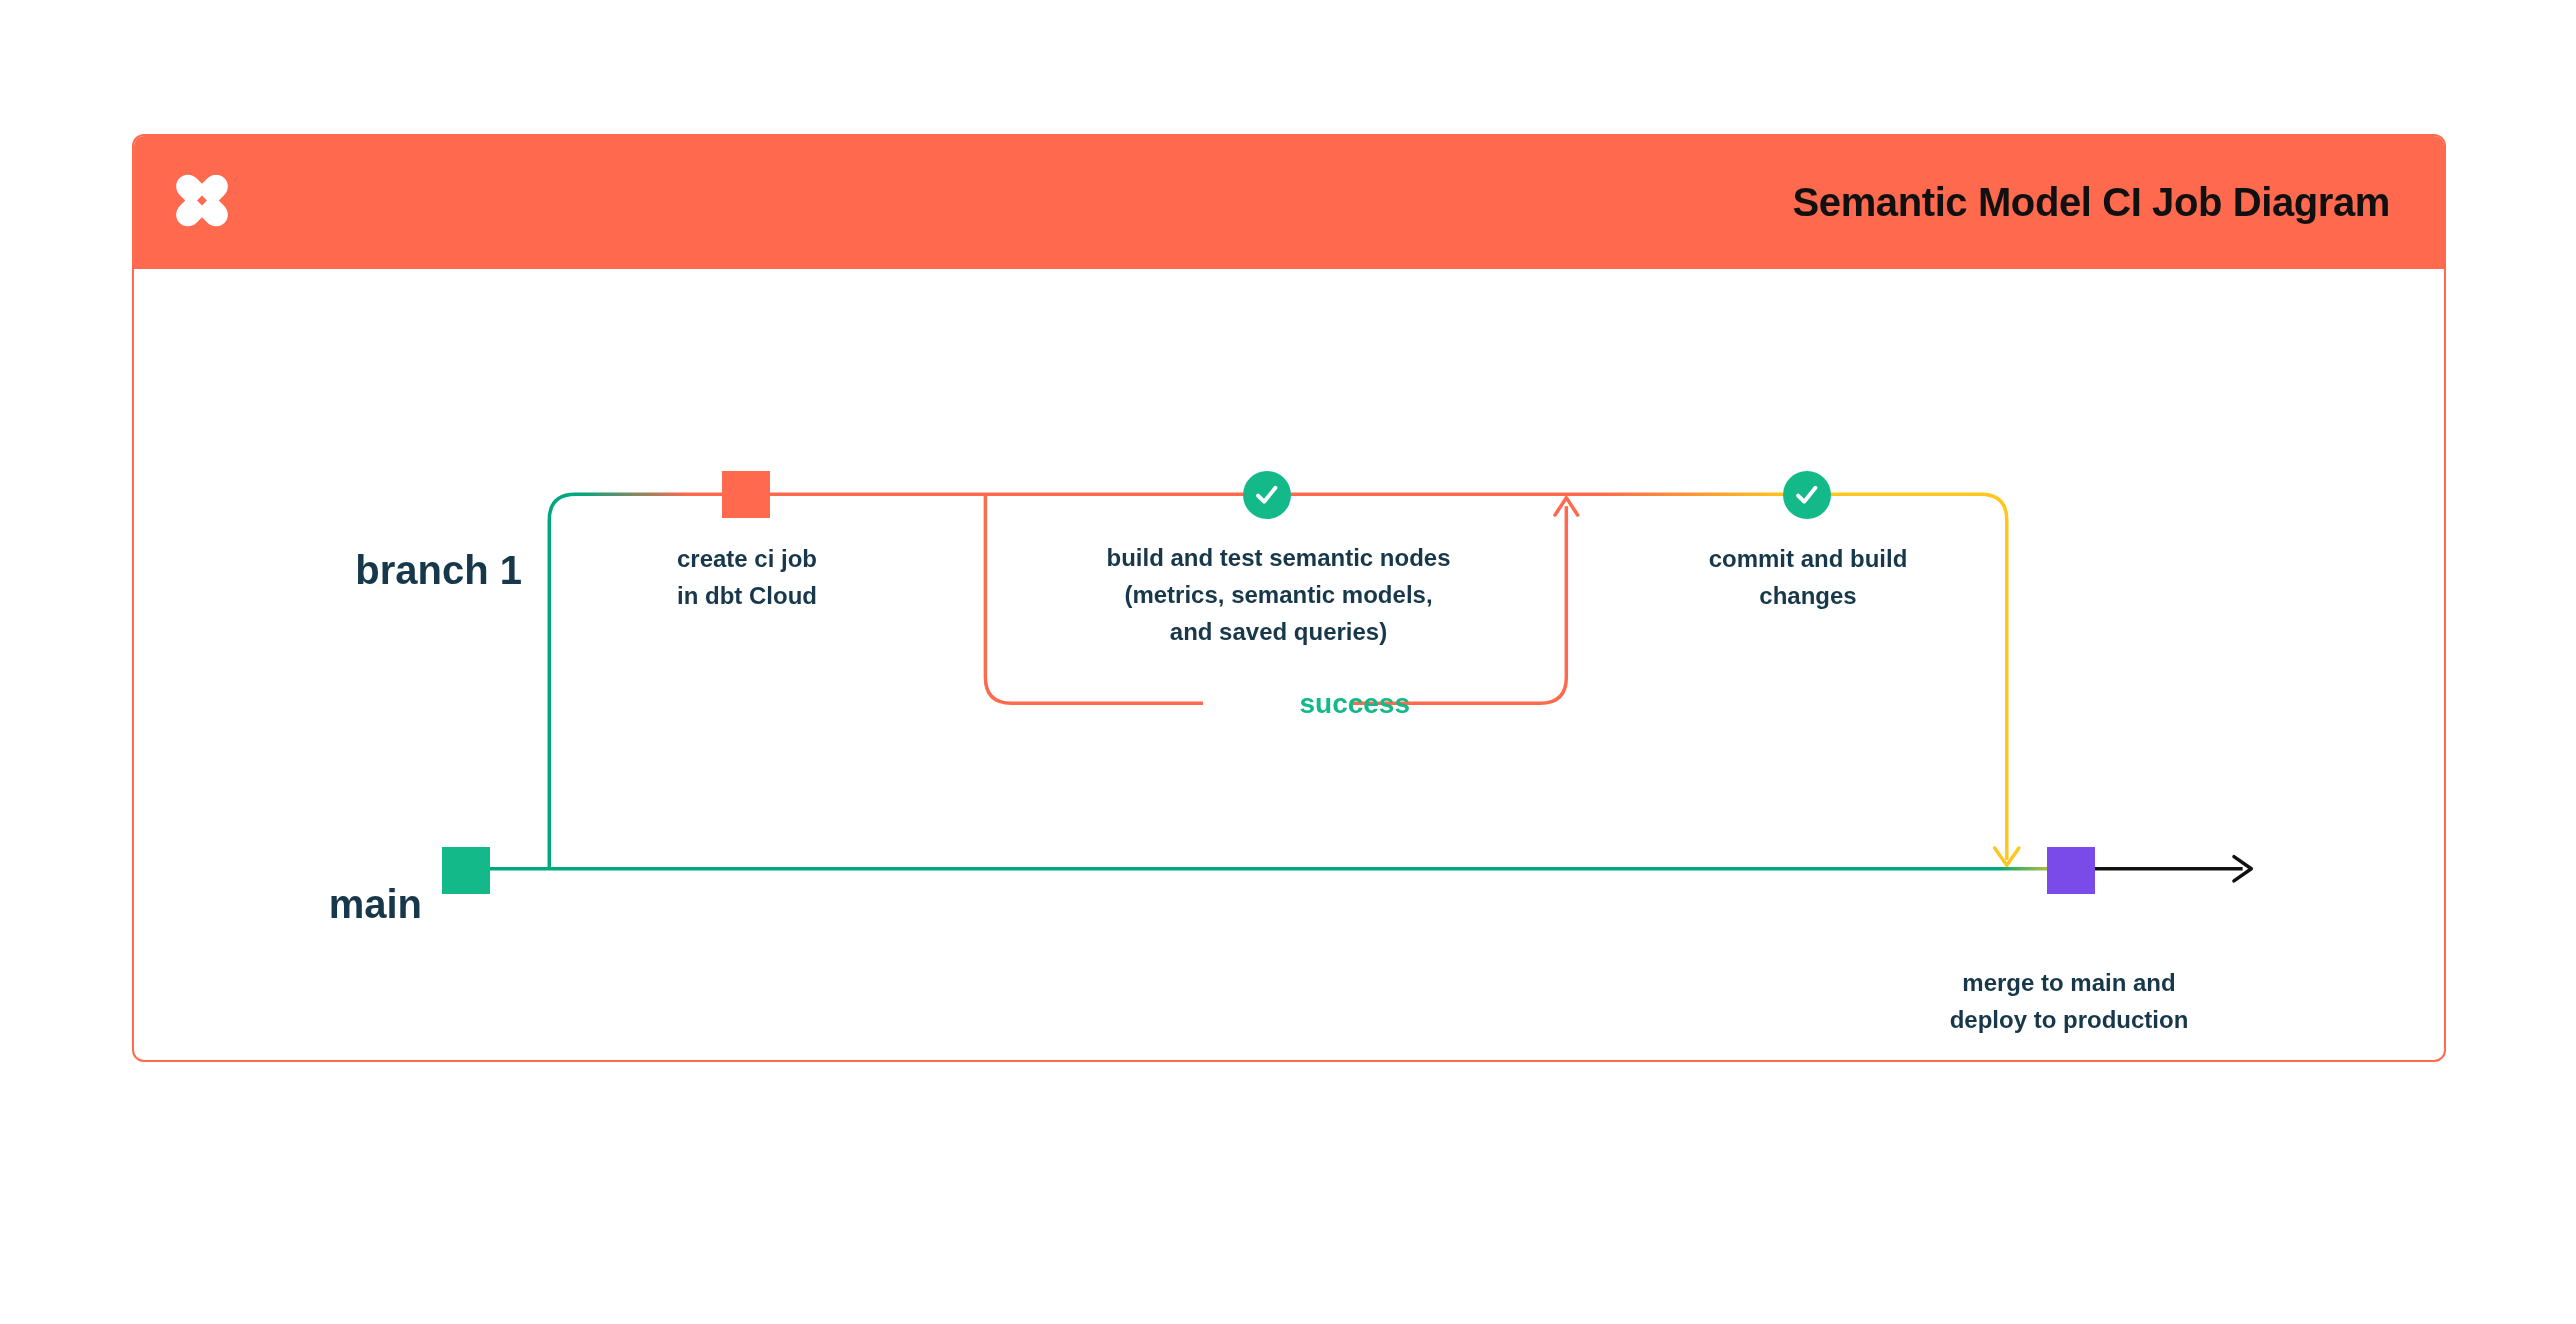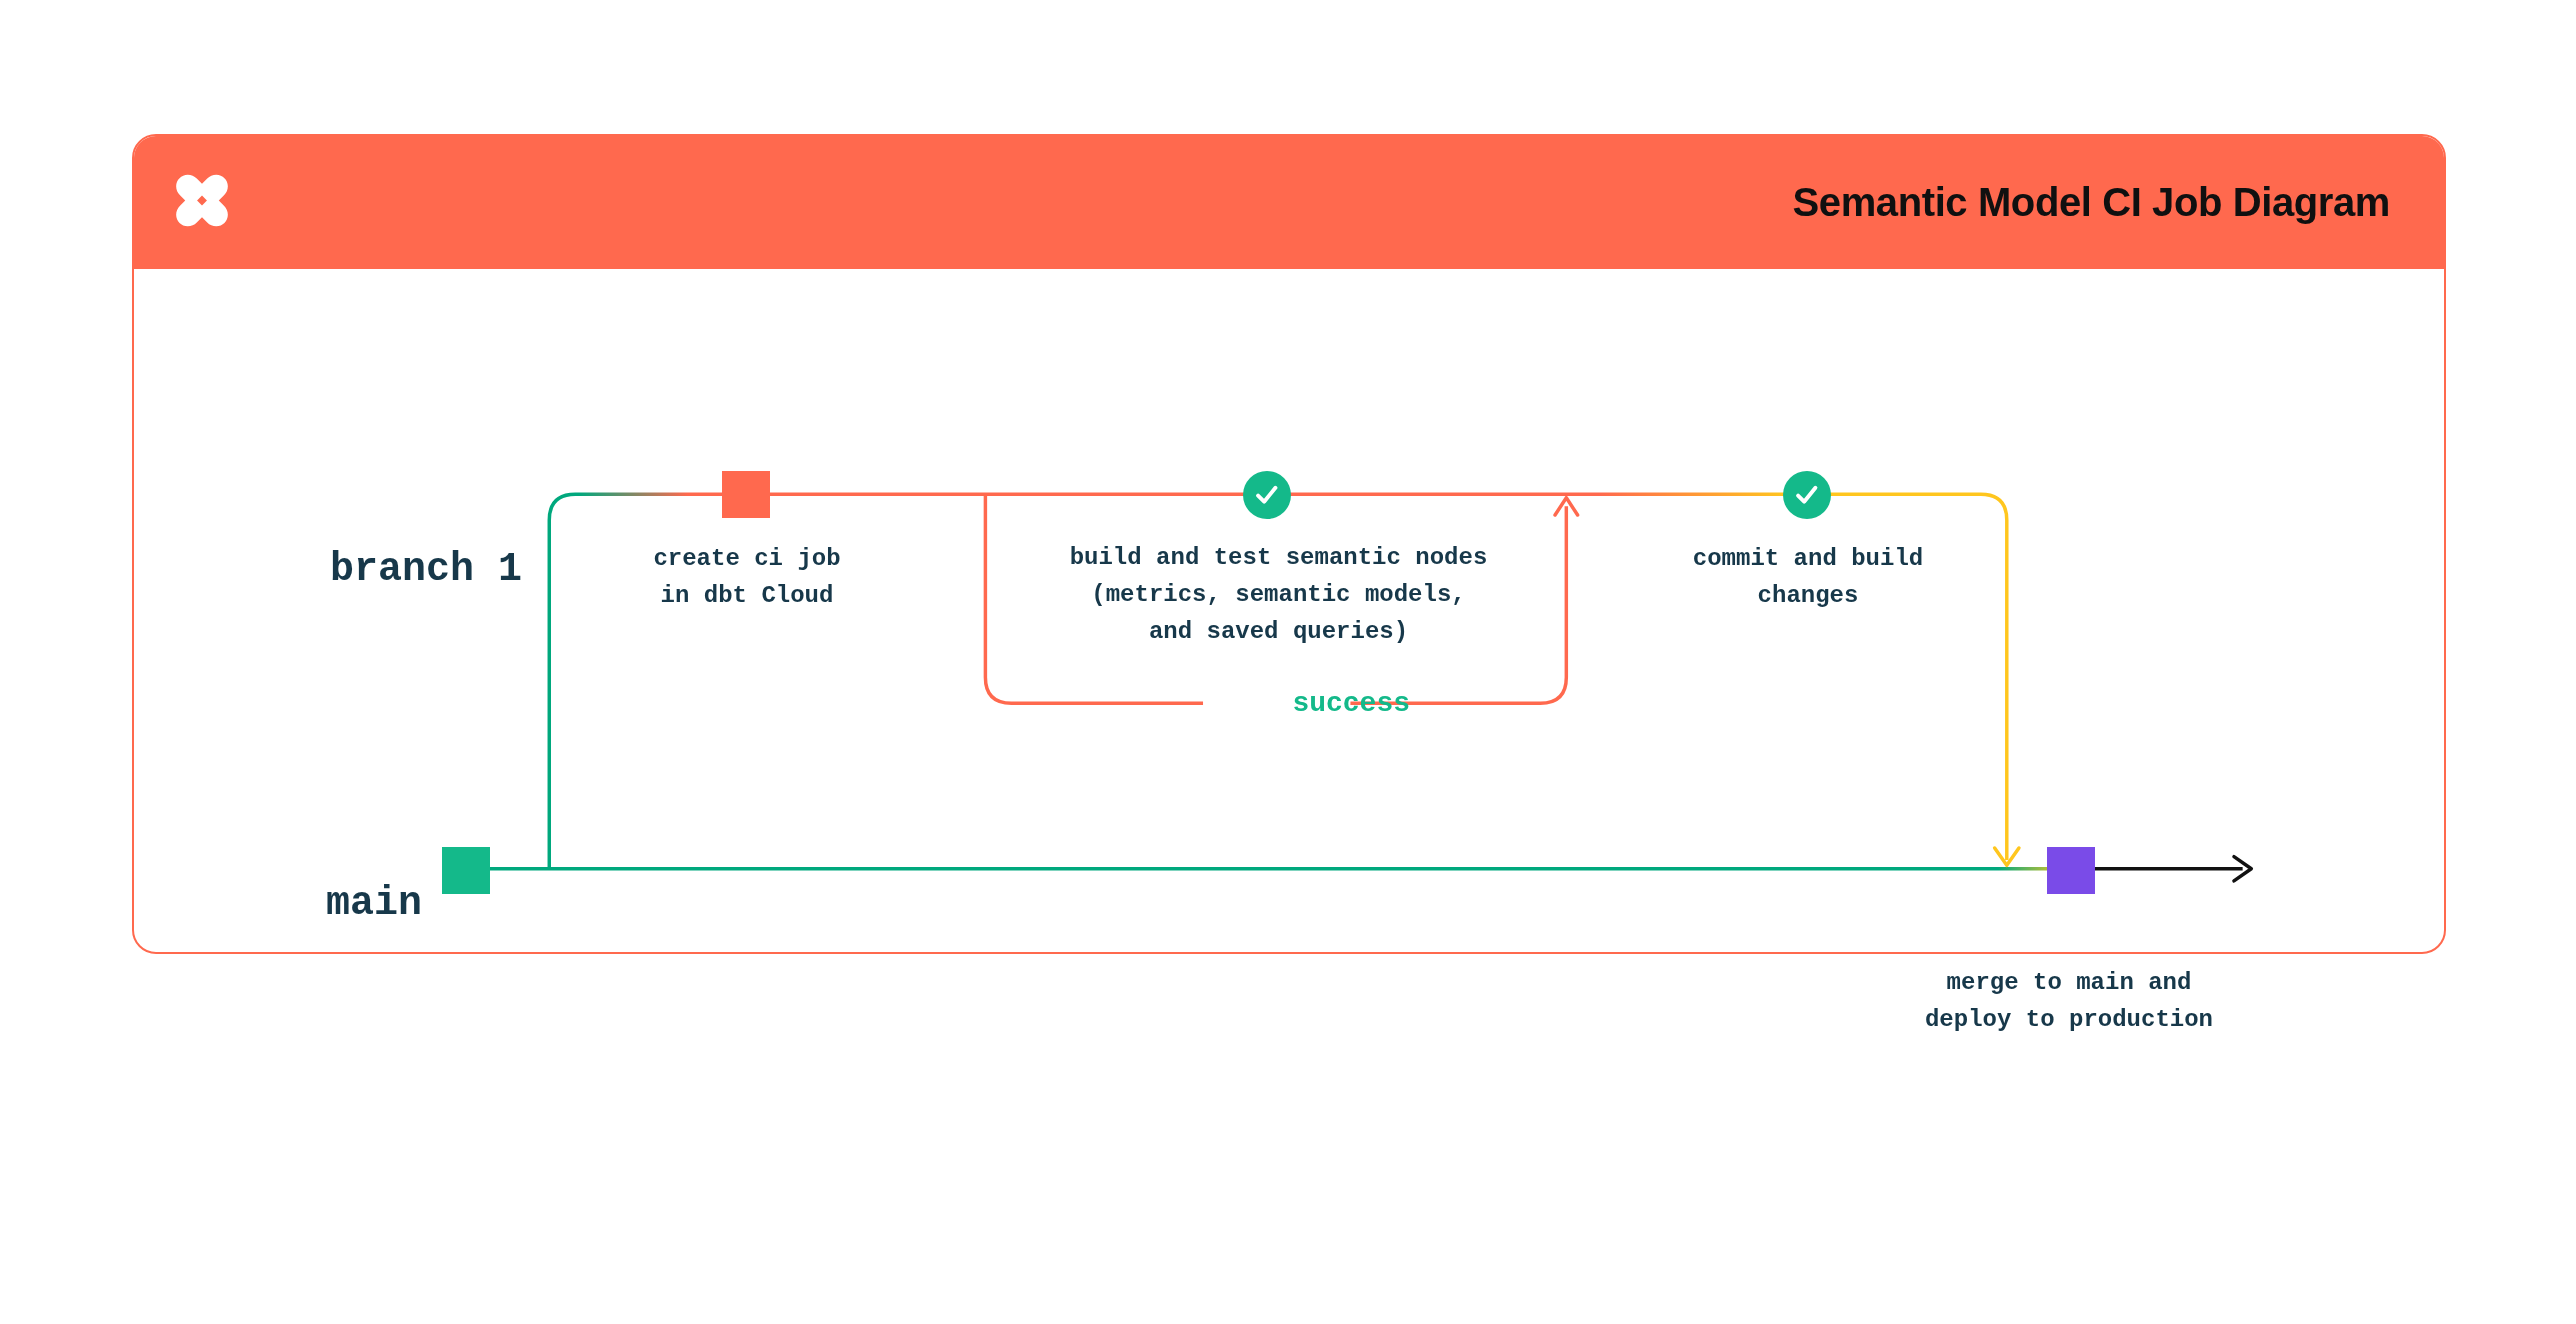--- a/index.html
+++ b/index.html
@@ -2,40 +2,40 @@
 <html style="font-size:14px"><head>
 <meta charset="utf-8">
 <style>
   * { margin:0; padding:0; box-sizing:border-box; }
   html,body { background:#ffffff; }
   body {
     width:2576px; height:1324px; position:relative; overflow:hidden;
     font-family:"Liberation Sans", sans-serif;
   }
   .card {
-    position:absolute; left:132px; top:134px; width:2314px; height:820px;
-    background:#ffffff; border:2.6px solid #FF694E; border-radius:24px;
+    position:absolute; left:132px; top:134px; width:2314px; height:928px;
+    background:#ffffff; border:2.6px solid #FF694E; border-radius:12px;
     overflow:hidden;
   }
   .header {
     position:absolute; left:0; top:0; width:100%; height:133px;
     background:#FF694E; display:flex; align-items:center;
   }
   .logo {
     position:absolute; left:35px; top:28px; width:66px; height:73px;
   }
   .title {
     position:absolute; right:54px; top:0; height:133px;
     display:flex; align-items:center;
     font-weight:bold; font-size:40px; letter-spacing:-0.4px; color:#101010;
   }
   svg.canvas { position:absolute; left:0; top:0; width:2576px; height:1324px; }
 
   .mono {
-    font-family:Liberation Mono, monospace;
+    font-family:Liberation Sans, sans-serif;
     font-weight:bold; color:#17384A; white-space:pre-line; text-align:center;
   }
   .node-label { position:absolute; font-size:24px; line-height:37px; }
   .lane-label { position:absolute; font-size:40px; line-height:40px; text-align:right; }
 
   .sq { position:absolute; width:48px; height:47px; }
   .sq-orange { background:#FF694E; }
   .sq-green  { background:#14B98A; }
   .sq-purple { background:#7A4BE8; }
 

